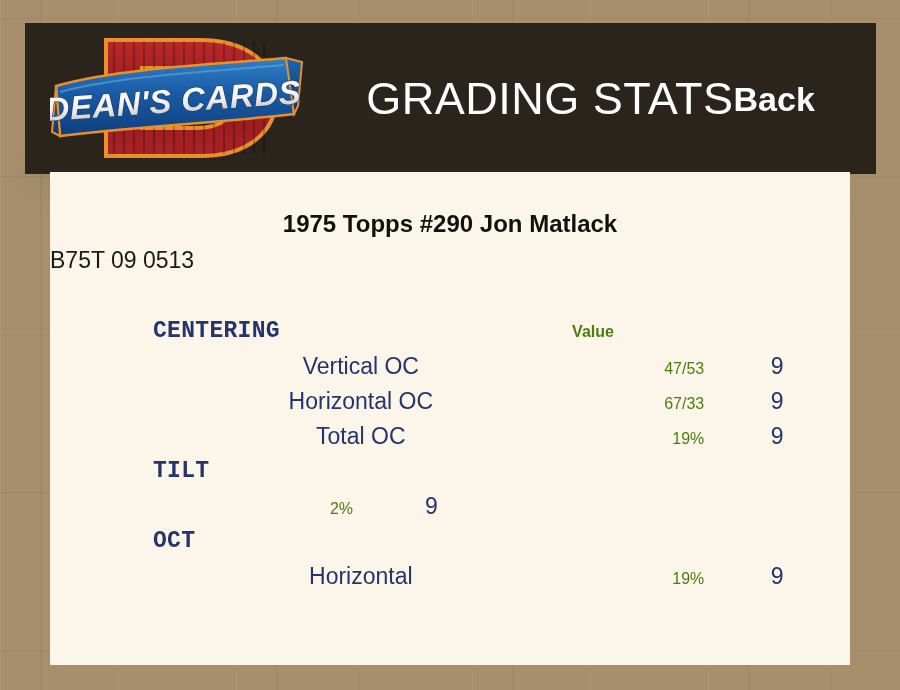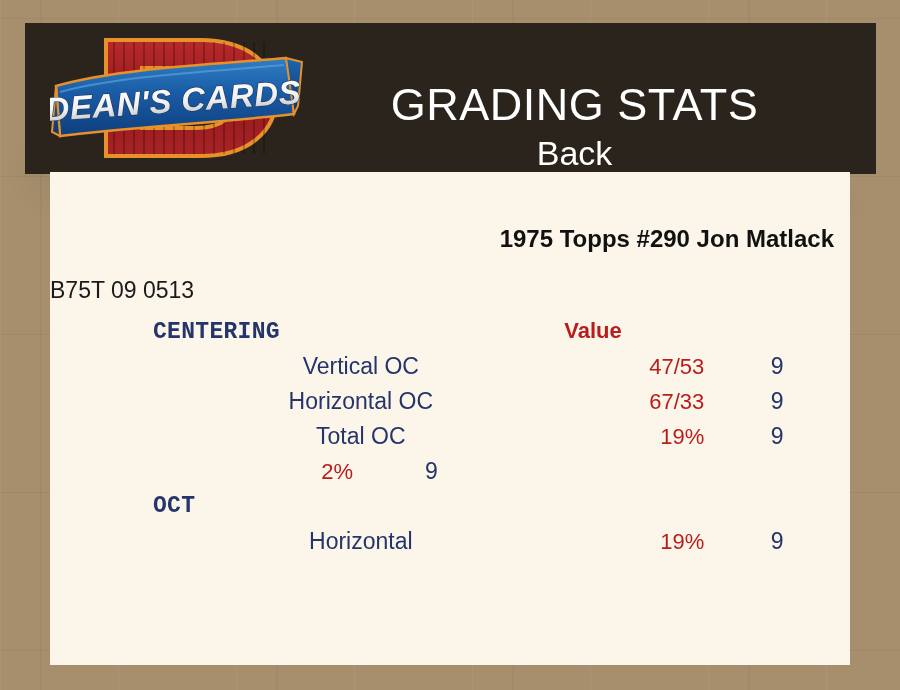--- a/index.html
+++ b/index.html
@@ -57,59 +57,59 @@
     left: 25px;
     top: 5px;
     width: 255px;
     height: 140px;
   }
   #logo svg { display: block; }
 
   
   #header-titles {
     position: absolute;
-    left: 264px;
+    left: 280px;
     top: 0;
     width: 571px;
     height: 151px;
     display: flex;
-    flex-direction: column;
+    flex-direction: row;
     align-items: center;
-    justify-content: flex-end;
+    justify-content: center;
   }
   #header-title {
     color: #ffffff;
     font-size: 45px;
     line-height: 54px;
     font-weight: normal;
     letter-spacing: 0.5px;
     white-space: nowrap;
   }
   #header-subtitle {
     color: #ffffff;
     font-size: 34px;
     line-height: 42px;
-    font-weight: normal;
+    font-weight: bold;
     white-space: nowrap;
   }
 
   
   #content-panel {
     position: absolute;
     left: 50px;
     top: 172px;
     width: 800px;
     height: 493px;
     background: #fbf6e9;
   }
 
   #card-title {
-    margin: 16px;
+    margin: 1px;
     padding-top: 36px;
-    text-align: right;
+    text-align: center;
     color: #111111;
     font-size: 24px;
     font-weight: bold;
     line-height: 30px;
   }
   #card-id {
     margin: 0;
     padding-top: 6px;
     text-align: left;
     color: #1a1a1a;
@@ -134,22 +134,22 @@
   }
   .col-label {
     width: 340px;
     color: #25356b;
     font-size: 23px;
     white-space: nowrap;
   }
   .col-value {
     width: 200px;
     text-align: right;
-    color: #b91c1c;
-    font-size: 22px;
+    color: #4d7c0f;
+    font-size: 16px;
     white-space: nowrap;
   }
   .col-grade {
     width: 157px;
     text-align: center;
     color: #25356b;
     font-size: 23px;
     white-space: nowrap;
   }
   .header-row .col-label,
@@ -252,20 +252,25 @@
       <div class="col-value">67/33</div>
       <div class="col-grade">9</div>
     </div>
 
     <div class="stats-row data-row">
       <div class="col-label">Total OC</div>
       <div class="col-value">19%</div>
       <div class="col-grade">9</div>
     </div>
 
+    <div class="stats-row section-row">
+      <div class="col-label">TILT</div>
+      <div class="col-value"></div>
+      <div class="col-grade"></div>
+    </div>
 
     <div class="stats-row data-row">
       <div class="col-value">2%</div>
       <div class="col-grade">9</div>
     </div>
 
     <div class="stats-row section-row">
       <div class="col-label">OCT</div>
       <div class="col-value"></div>
       <div class="col-grade"></div>

